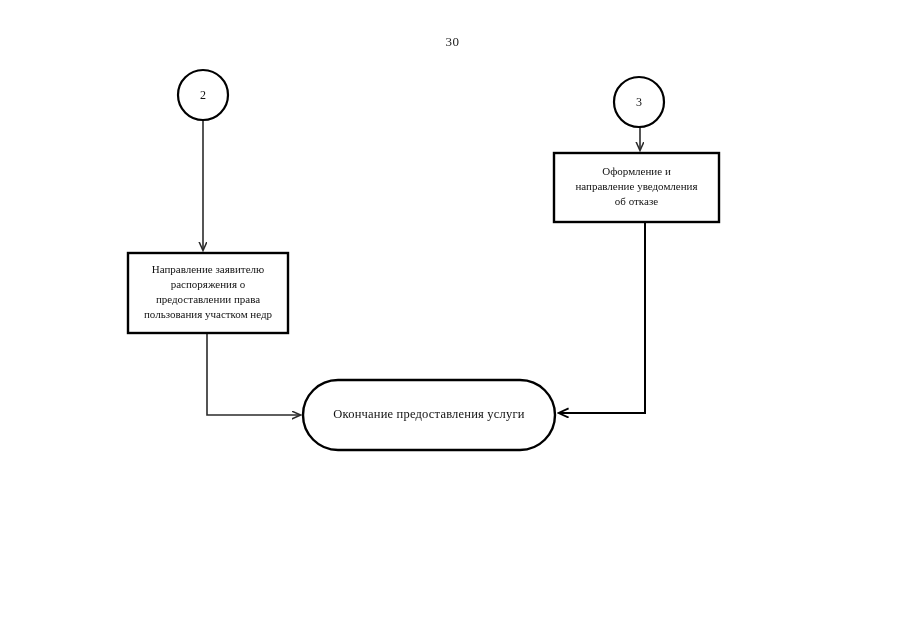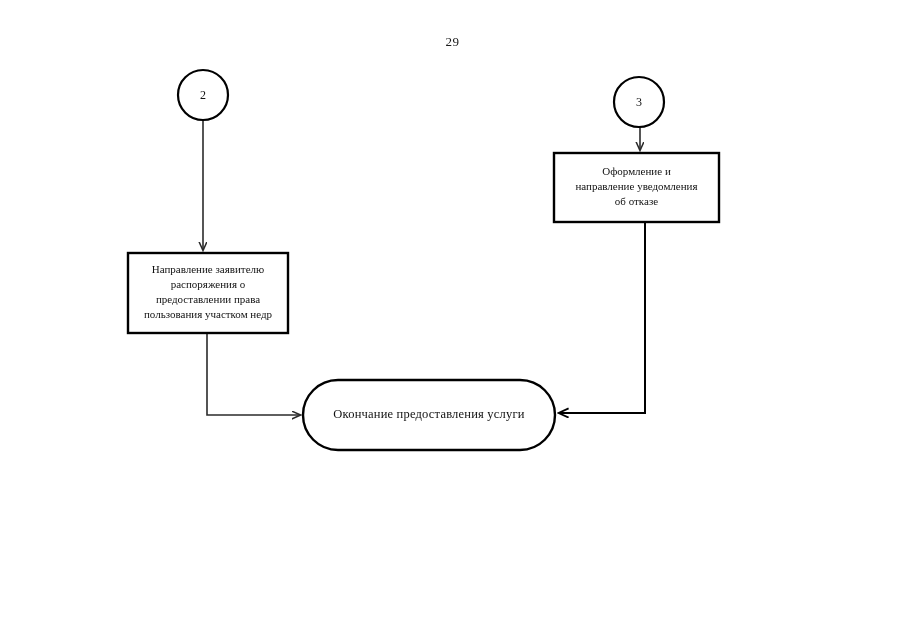--- a/index.html
+++ b/index.html
@@ -69,21 +69,21 @@
     fill: #111111;
     text-anchor: middle;
     dominant-baseline: middle;
   }
 </style>
 </head>
 <body>
 
 <div id="page">
 
-  <div id="page-number">29</div>
+  <div id="page-number">30</div>
 
   <svg id="flow" viewBox="0 0 905 640">
     <defs>
       <marker id="arrow-thin" markerWidth="10" markerHeight="10" refX="8.4" refY="4" orient="auto" markerUnits="userSpaceOnUse">
         <path d="M0,0 L9,4 L0,8" fill="none" stroke="#2b2b2b" stroke-width="1.5"></path>
       </marker>
       <marker id="arrow-thick" markerWidth="12" markerHeight="12" refX="9.6" refY="5" orient="auto" markerUnits="userSpaceOnUse">
         <path d="M0,0.4 L10,5 L0,9.6" fill="none" stroke="#000000" stroke-width="1.8"></path>
       </marker>
     </defs>

